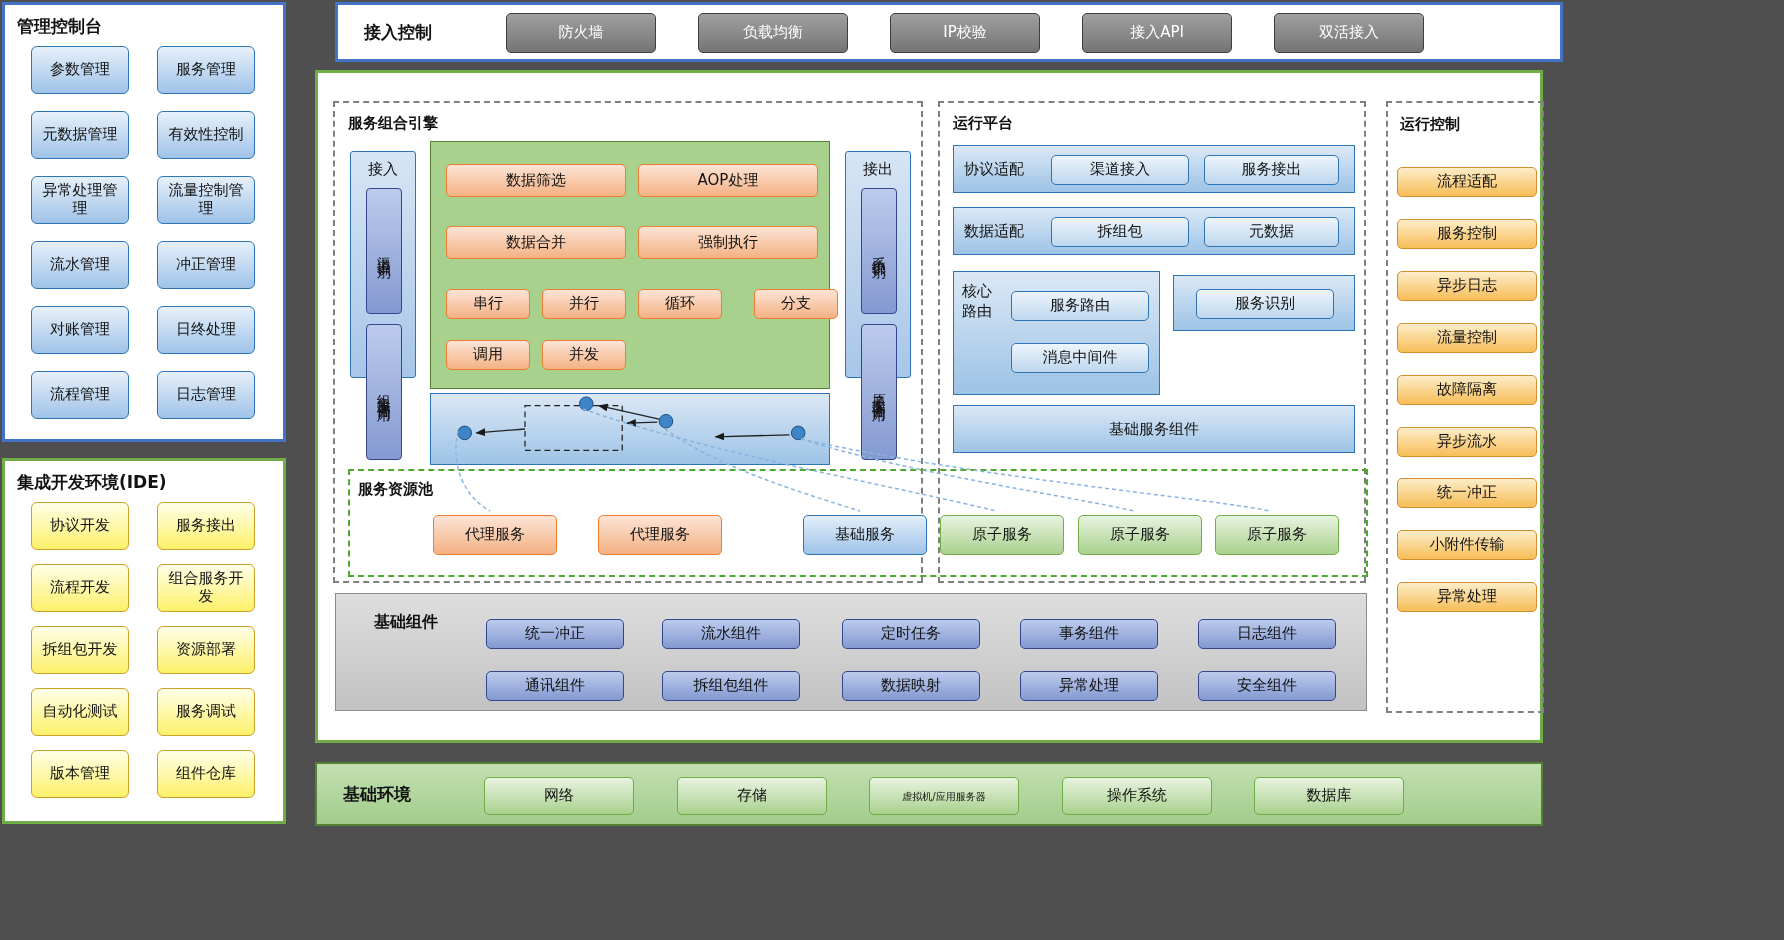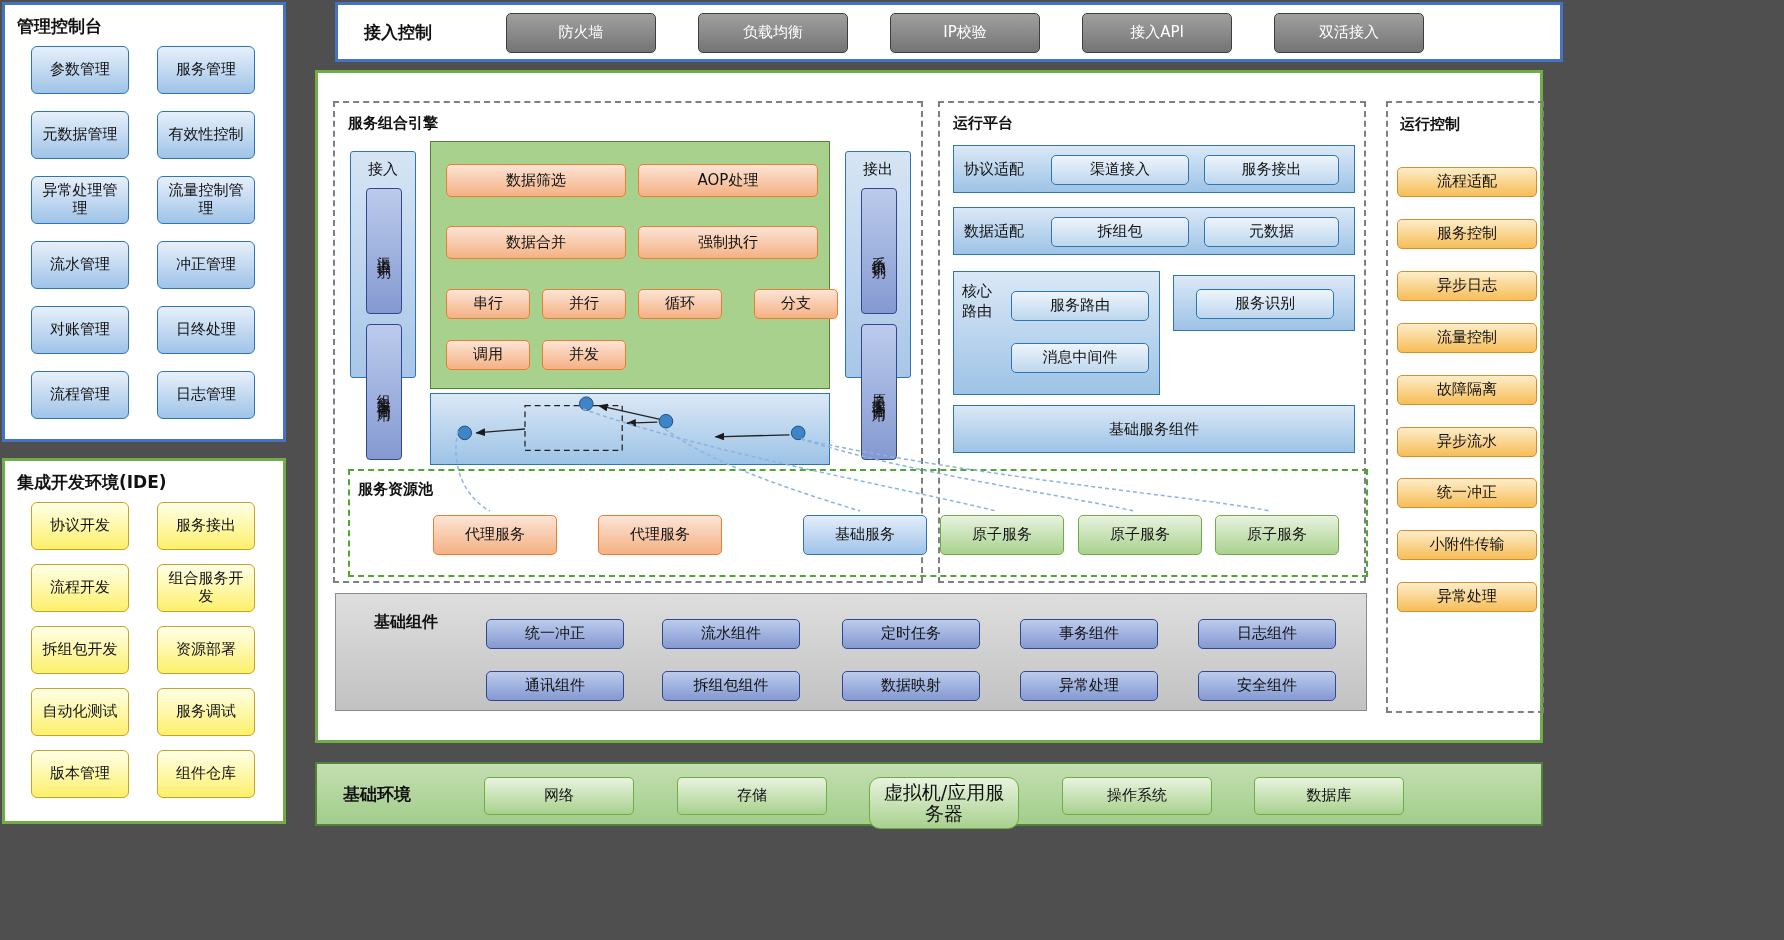--- a/index.html
+++ b/index.html
@@ -216,18 +216,18 @@
         <path d="M483,366 C590,400 745,422 816,438"></path>
         <path d="M483,366 C660,405 890,425 952,438"></path>
       </g>
     </svg>
   </section>
 
   <section class="panel env" style="left:315px;top:762px;width:1228px;height:64px;">
     <div class="env-title">基础环境</div>
     <div class="btn btn-green" style="left:167px;top:13px;width:150px;height:38px;">网络</div>
     <div class="btn btn-green" style="left:360px;top:13px;width:150px;height:38px;">存储</div>
-    <div class="btn btn-green" style="left:552px;top:13px;width:150px;height:52px;font-size:19px;line-height:1.1;border-radius:11px;">虚拟机/应用服务器</div>
+    <div class="btn btn-green" style="left:552px;top:13px;width:150px;height:38px;font-size:10px;line-height:1.1;">虚拟机/应用服务器</div>
     <div class="btn btn-green" style="left:745px;top:13px;width:150px;height:38px;">操作系统</div>
     <div class="btn btn-green" style="left:937px;top:13px;width:150px;height:38px;">数据库</div>
   </section>
 
 </div>
 
 </body></html>

